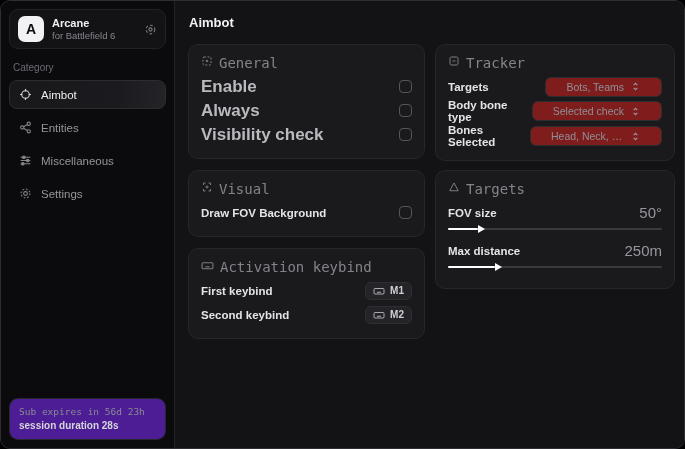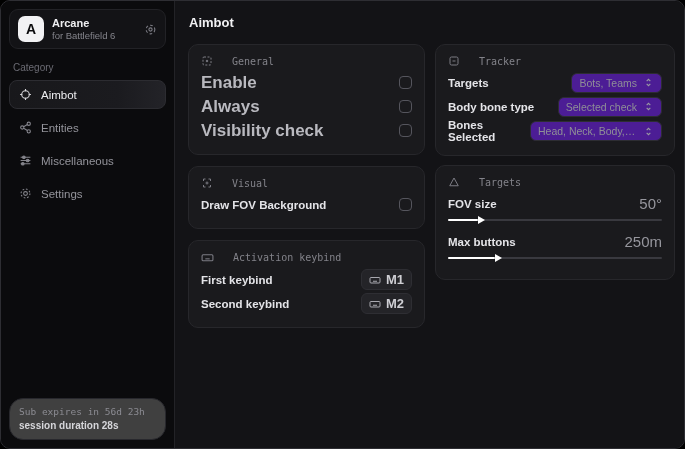--- a/index.html
+++ b/index.html
@@ -66,22 +66,22 @@
   .nav-item .nicon { display: flex; align-items: center; color: #84848b; }
   .nav-item.selected {
     background: linear-gradient(90deg, #18181b 0%, #1b1b1f 70%, #232328 100%);
     border: 1px solid #2c2c31;
     color: #ececef;
   }
   .nav-item.selected .nicon { color: #d8d8dc; }
   .sub-box {
     margin-top: auto;
     border: 1px solid #28282d;
-    background: #404040;
-    border-radius: 14px;
+    background: #4c1d95;
+    border-radius: 9px;
     padding: 7px 9px 8px 9px;
   }
   .sub-expires {
     font-family: "DejaVu Sans Mono", monospace;
     font-size: 9.5px; color: #8b8b92;
     white-space: nowrap;
   }
   .sub-session {
     margin-top: 3px;
     font-size: 10px; font-weight: bold; color: #d6d6da;
@@ -97,23 +97,23 @@
   .columns { display: flex; gap: 10px; align-items: flex-start; }
   .col-left { width: 237px; flex: 0 0 237px; display: flex; flex-direction: column; gap: 11px; }
   .col-right { width: 240px; flex: 0 0 240px; display: flex; flex-direction: column; gap: 9px; }
   .card {
     background: #1a1a1d;
     border: 1px solid #27272b;
     border-radius: 10px;
     padding: 10px 12px 12px 12px;
   }
   .card-head {
-    display: flex; align-items: center; gap: 19px;
+    display: flex; align-items: flex-start; gap: 6px;
     font-family: "DejaVu Sans Mono", monospace;
-    font-size: 10px; color: #83838a;
+    font-size: 14px; color: #83838a;
     margin-bottom: 4px;
   }
   .card-head .cicon { display: flex; align-items: center; color: #7c7c84; }
   .row {
     display: flex; align-items: center; justify-content: space-between;
     min-height: 23px;
   }
   .row + .row { margin-top: 1px; }
   .row-label { font-size: 17px; color: #b9b9bf; font-weight: bold; }
   .row-label.bright { color: #e4e4e8; font-weight: bold; font-size: 11.5px; }
@@ -130,30 +130,30 @@
     width: 13px; height: 13px;
     border-radius: 4px;
     cursor: pointer;
   }
   .keybind {
     display: inline-flex; align-items: center; gap: 5px;
     background: #242428;
     border: 1px solid #2e2e33;
     border-radius: 6px;
     padding: 2px 7px;
-    font-size: 13px; font-weight: bold; color: #cfcfd4;
+    font-size: 10px; font-weight: bold; color: #cfcfd4;
     cursor: pointer;
   }
   .keybind .kicon { display: flex; color: #a8a8af; }
   .select-pill {
     display: inline-flex; align-items: center; gap: 6px;
-    background: #4c1d95;
+    background: #7f1d1d;
     border: 1px solid #2d2d32;
     border-radius: 6px;
-    padding: 3px 7px;
+    padding: 3px 20px;
     font-size: 10.5px; color: #8f8f97;
     cursor: pointer;
     max-width: 158px;
   }
   .select-pill .pill-value {
     white-space: nowrap; overflow: hidden; text-overflow: ellipsis;
   }
   .select-pill .picon { display: flex; color: #9a9aa2; flex: 0 0 auto; }
   
   .slider-group { margin-top: 3px; }
@@ -420,21 +420,21 @@
               <div class="track"></div>
               <div class="fill" style="width: 14%;">
                 <span class="thumb"></span>
               </div>
             </div>
           </div>
 
 
           <div class="slider-group">
             <div class="slider-row">
-              <span class="row-label bright">Max buttons</span>
+              <span class="row-label bright">Max distance</span>
               <span class="slider-value">250m</span>
             </div>
             <div class="slider">
               <div class="track"></div>
               <div class="fill" style="width: 22%;">
                 <span class="thumb"></span>
               </div>
             </div>
           </div>
         </section>

